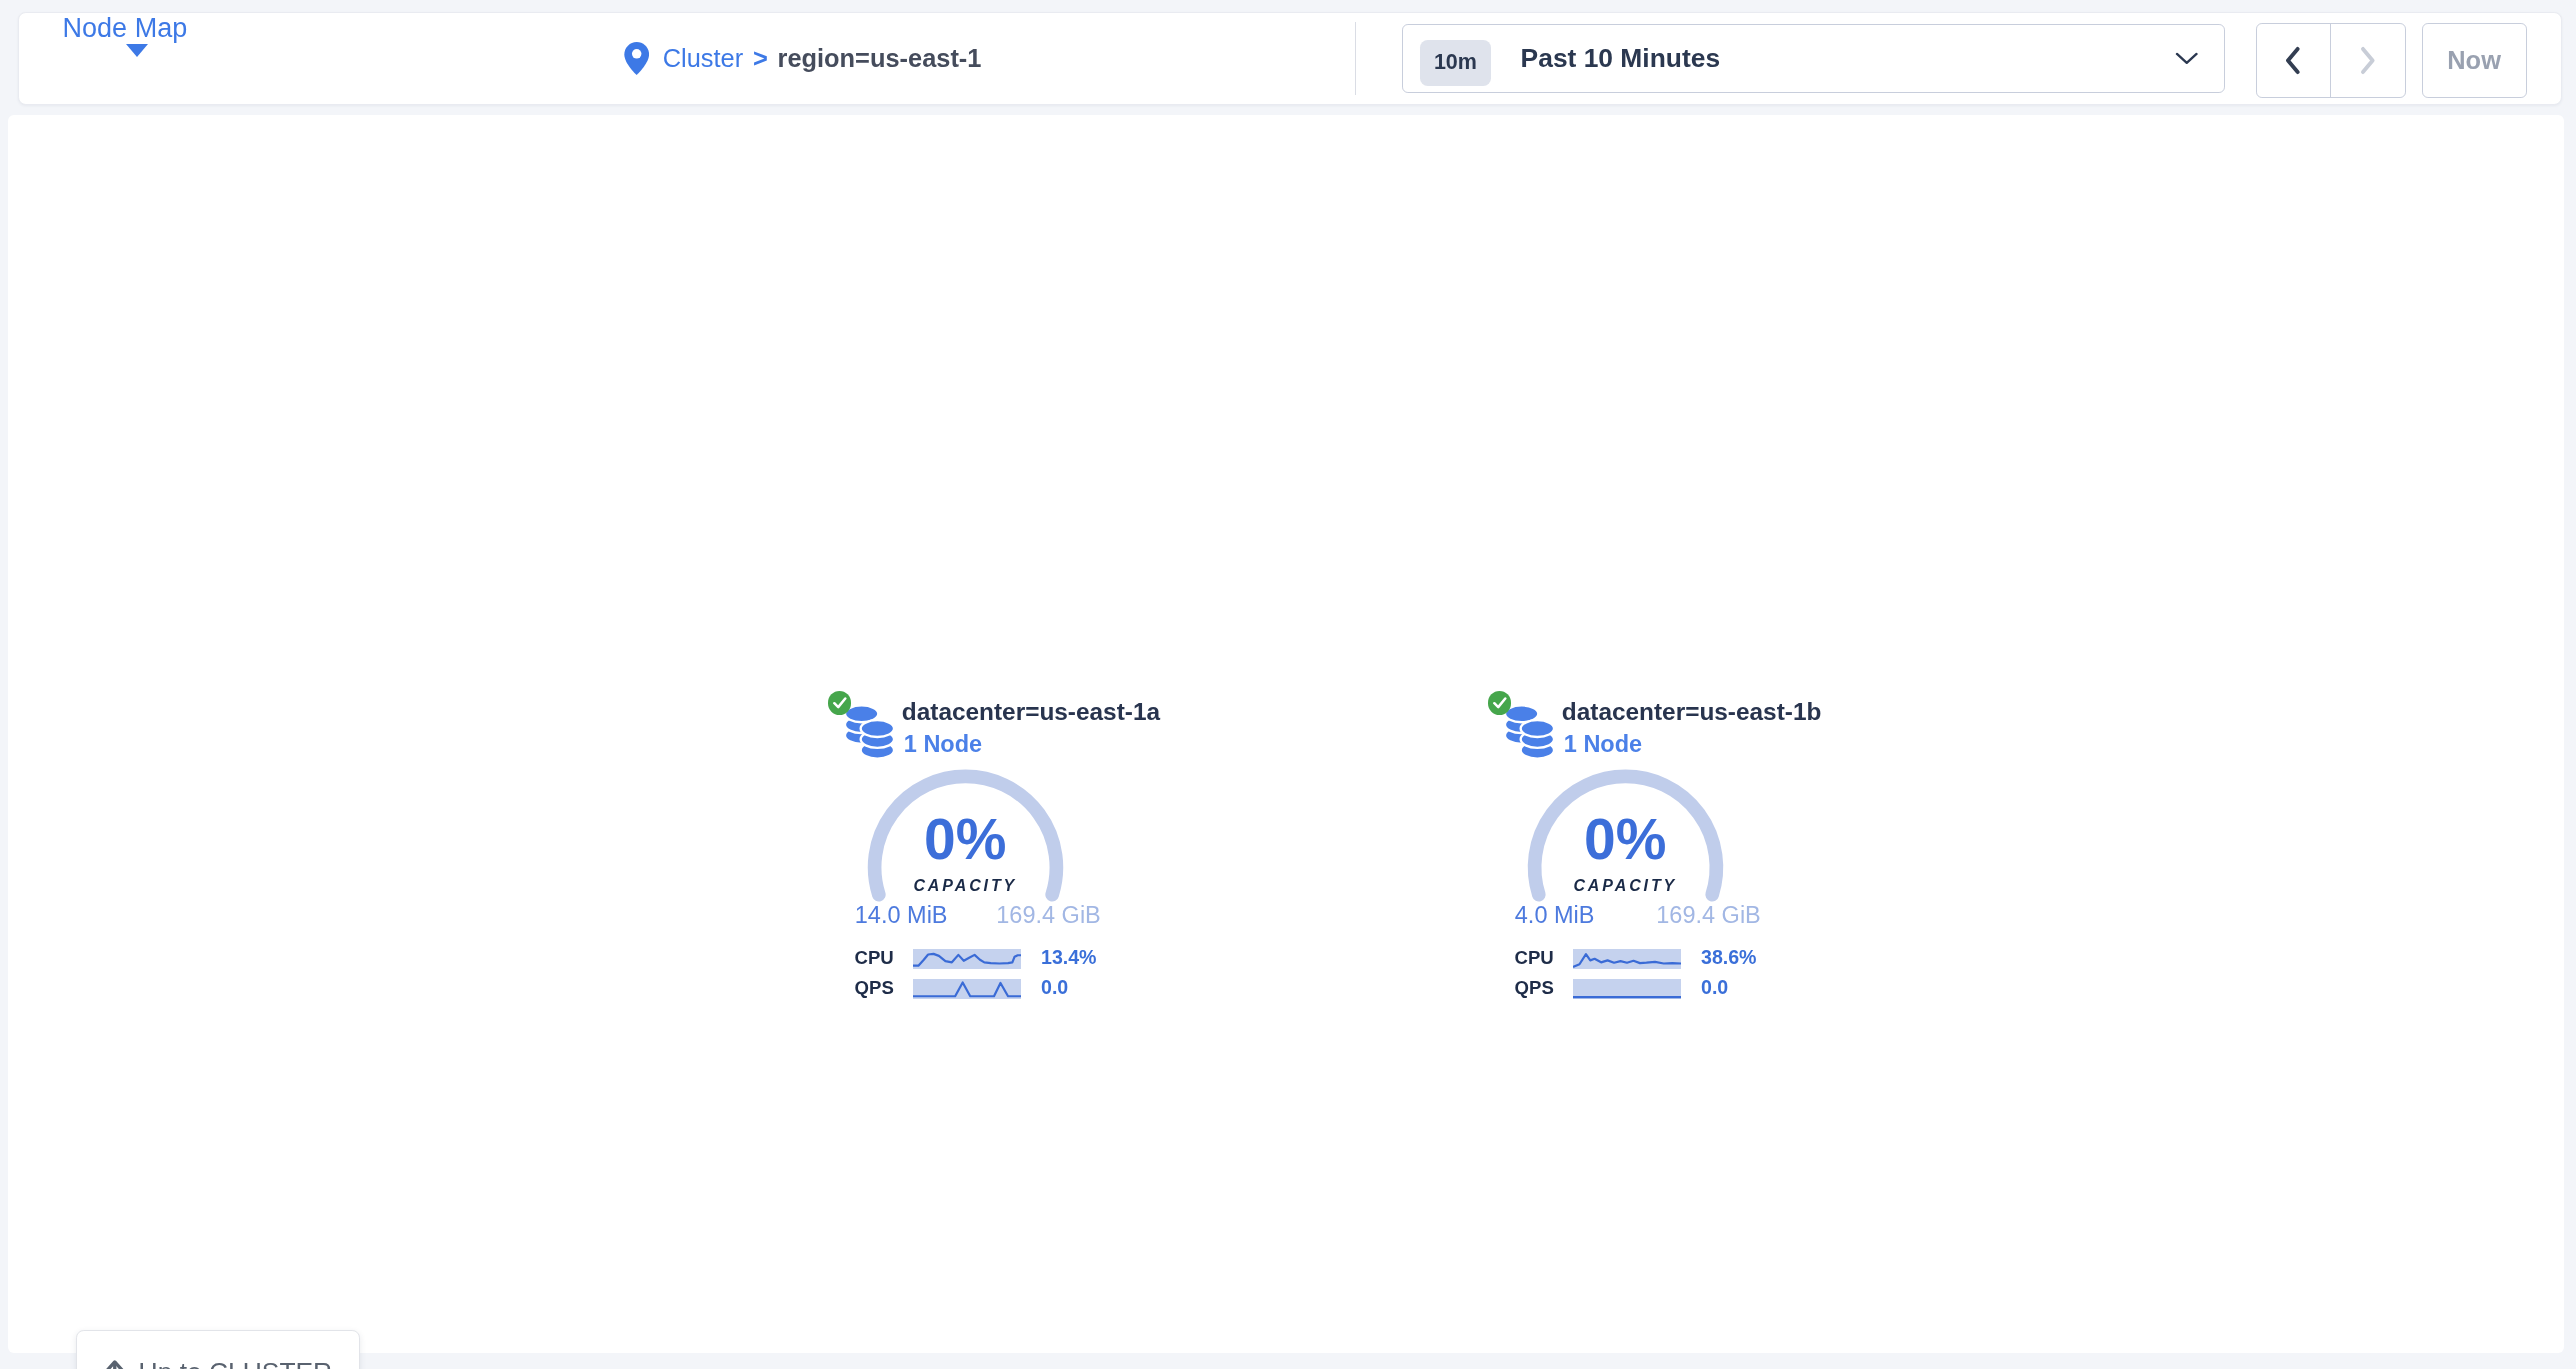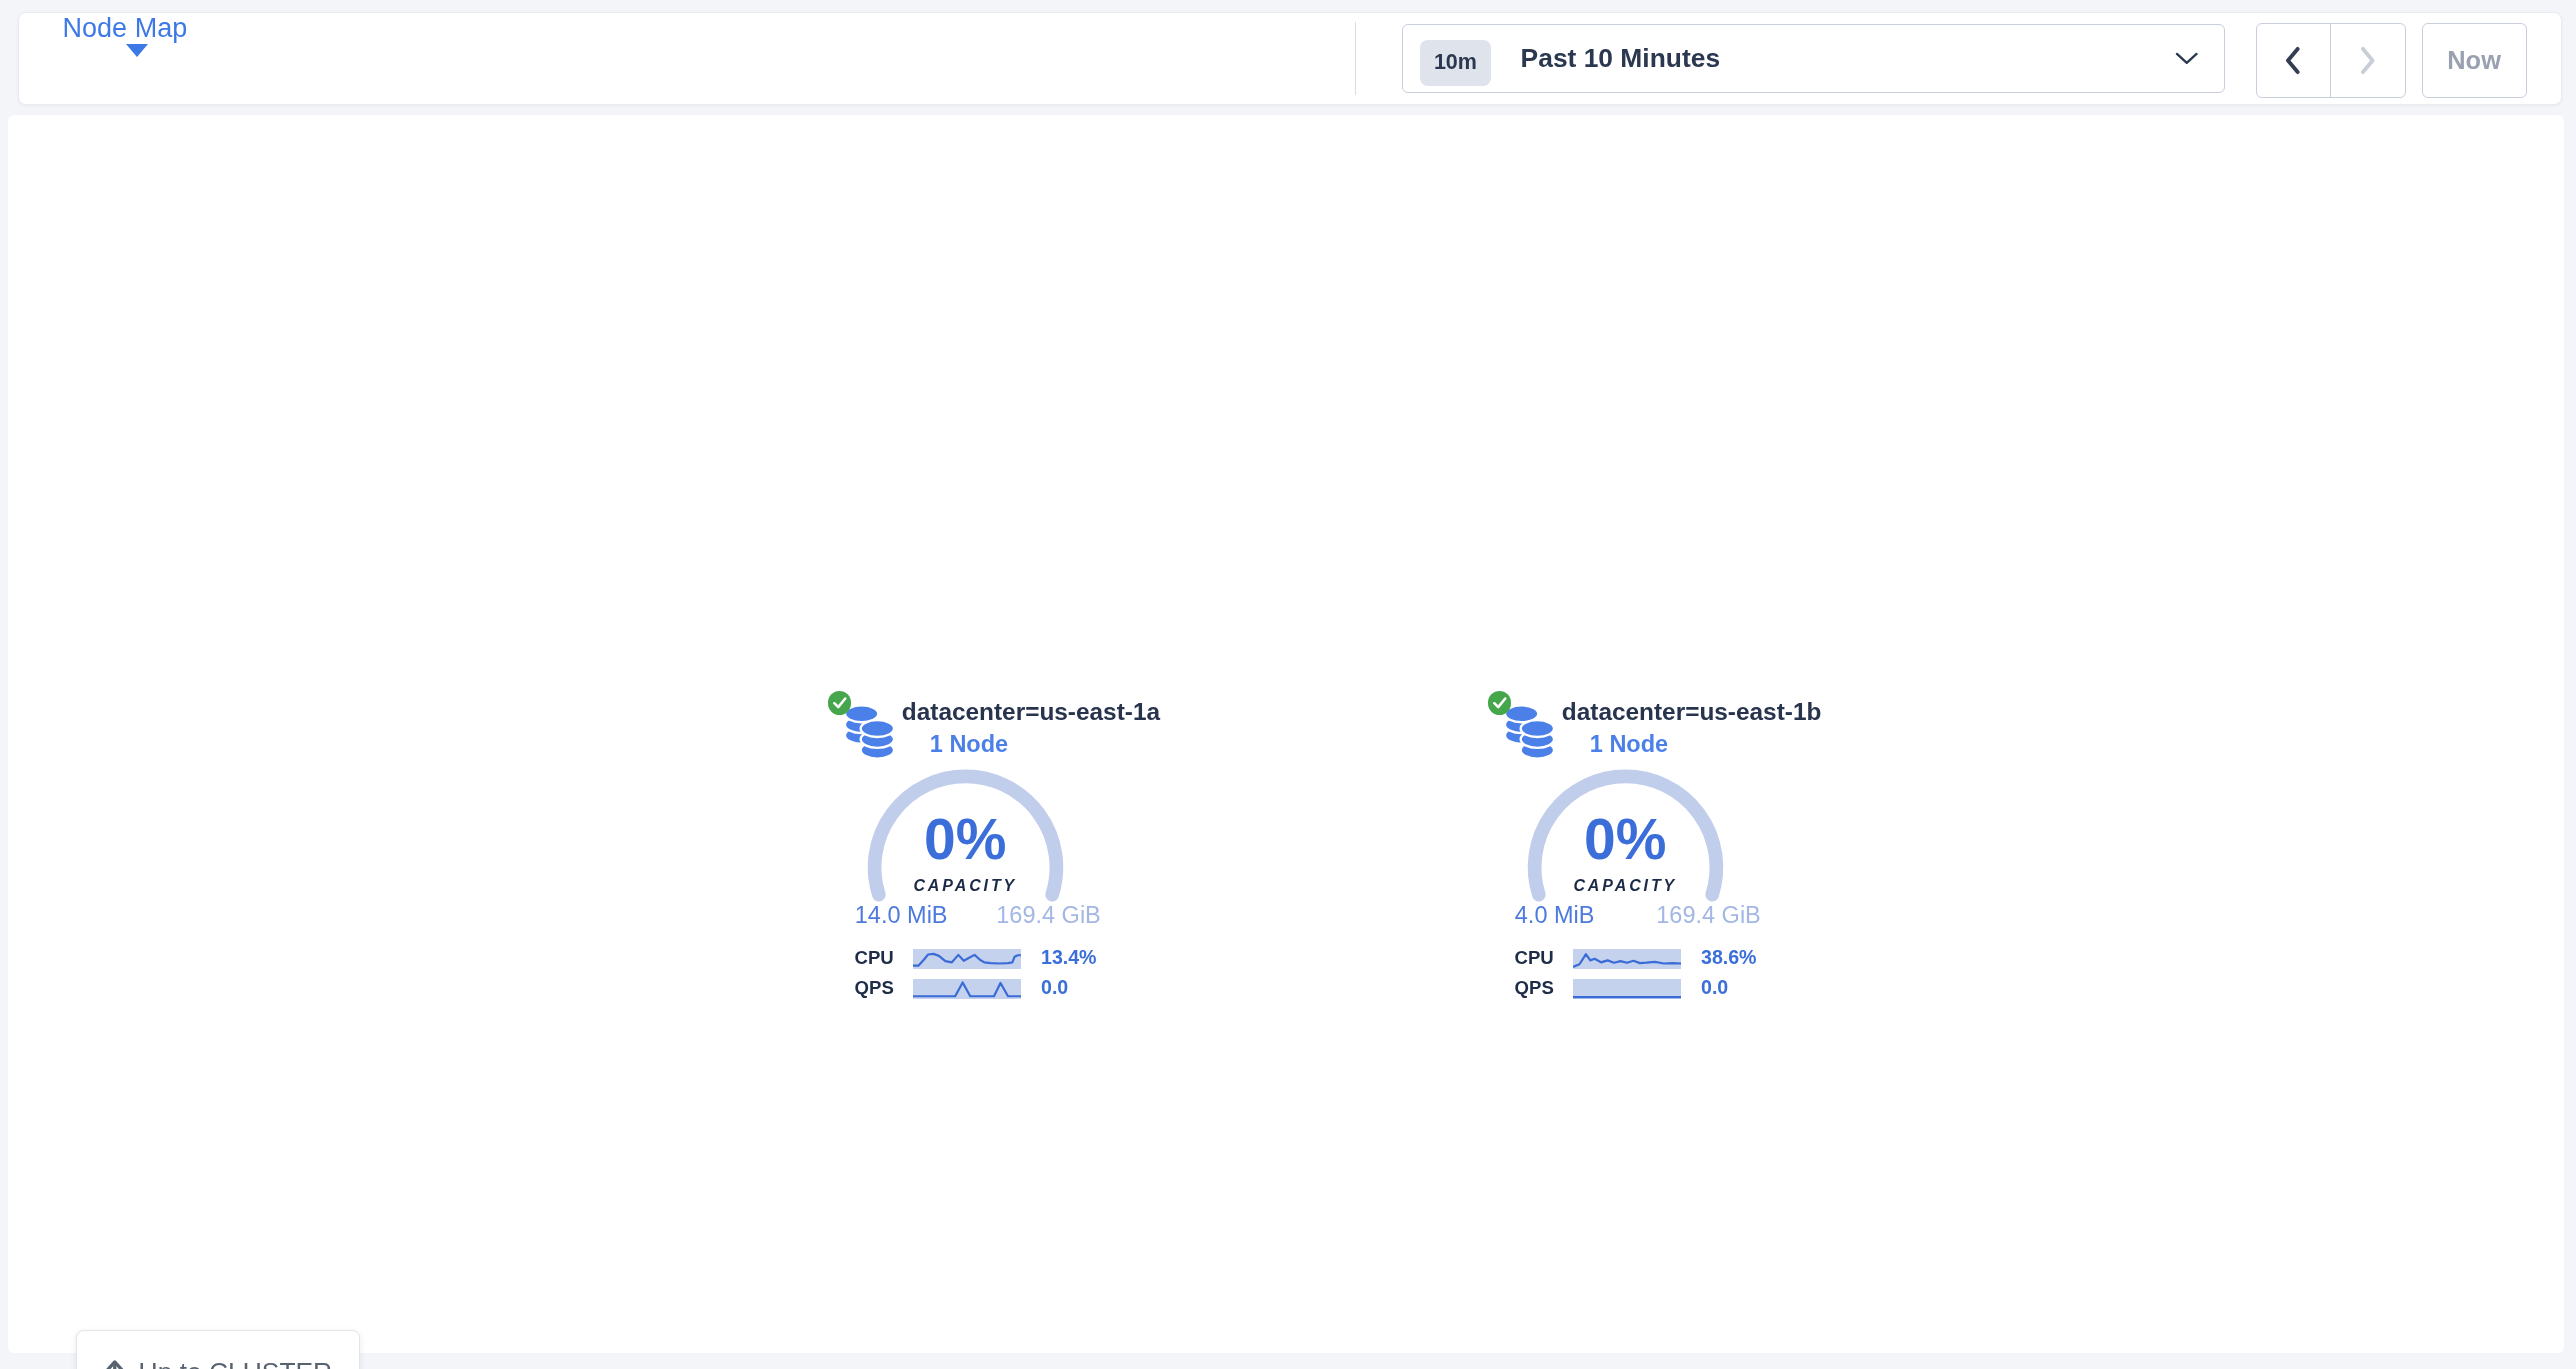--- a/index.html
+++ b/index.html
@@ -78,21 +78,21 @@
 
   
   .loc-card { position:absolute; top:0; left:0; width:100%; height:100%; }
   .check-badge {
     position:absolute; width:23.5px; height:23.5px; border-radius:50%;
     background:#46a64c; display:flex; align-items:center; justify-content:center;
     z-index:2;
   }
   .db-icon { position:absolute; }
   .loc-title { position:absolute; font-size:24.4px; font-weight:bold; color:#28344e; white-space:nowrap; }
-  .loc-nodes { position:absolute; font-size:23.5px; font-weight:bold; color:#4b80e8; white-space:nowrap;margin-left:26px; }
+  .loc-nodes { position:absolute; font-size:23.5px; font-weight:bold; color:#4b80e8; white-space:nowrap; }
   .gauge-wrap { position:absolute; width:215px; height:215px; }
   .gauge-wrap svg { position:absolute; left:0; top:0; }
   .gauge-text {
     position:absolute; left:0; top:51px; width:100%;
     display:flex; flex-direction:column; align-items:center;
   }
   .gauge-percent { font-size:57px; font-weight:bold; color:#3c6ed9; line-height:1; }
   .gauge-caption { margin-top:8.8px; font-size:16px; font-weight:bold; letter-spacing:2.9px; color:#1a2a47;font-style:italic; }
   .cap-row {
     position:absolute; width:246px; display:flex; justify-content:space-between;
@@ -122,20 +122,29 @@
 </head>
 <body>
 
 <div class="header">
 
   <div class="view-selector">
     <span class="view-selector-label">Node Map</span>
     <span class="caret-down"></span>
   </div>
 
+  <div class="breadcrumb">
+    <svg class="pin-icon" viewBox="0 0 24 32">
+      <path d="M12 0C5.4 0 0 5.4 0 12c0 9 12 20 12 20s12-11 12-20C24 5.4 18.6 0 12 0z" fill="#3d79e6"></path>
+      <circle cx="12" cy="11.5" r="4.6" fill="#ffffff"></circle>
+    </svg>
+    <span class="breadcrumb-link">Cluster</span>
+    <span class="breadcrumb-sep">&gt;</span>
+    <span class="breadcrumb-current">region=us-east-1</span>
+  </div>
 
   <div class="header-divider"></div>
 
   <div class="time-box">
     <span class="time-badge">10m</span>
     <span class="time-label">Past 10 Minutes</span>
     <svg class="time-chevron" width="23.5" height="13.7" viewBox="0 0 24 14">
       <polyline points="2,2 12,11 22,2" fill="none" stroke="#2b3850" stroke-width="2.4" stroke-linecap="round" stroke-linejoin="round"></polyline>
     </svg>
   </div>

